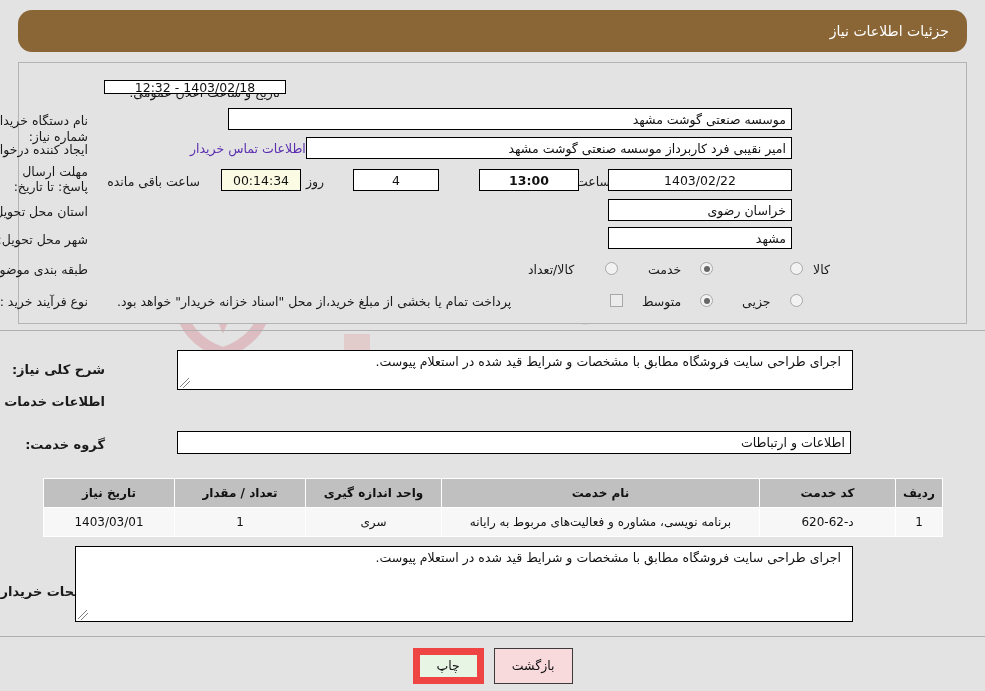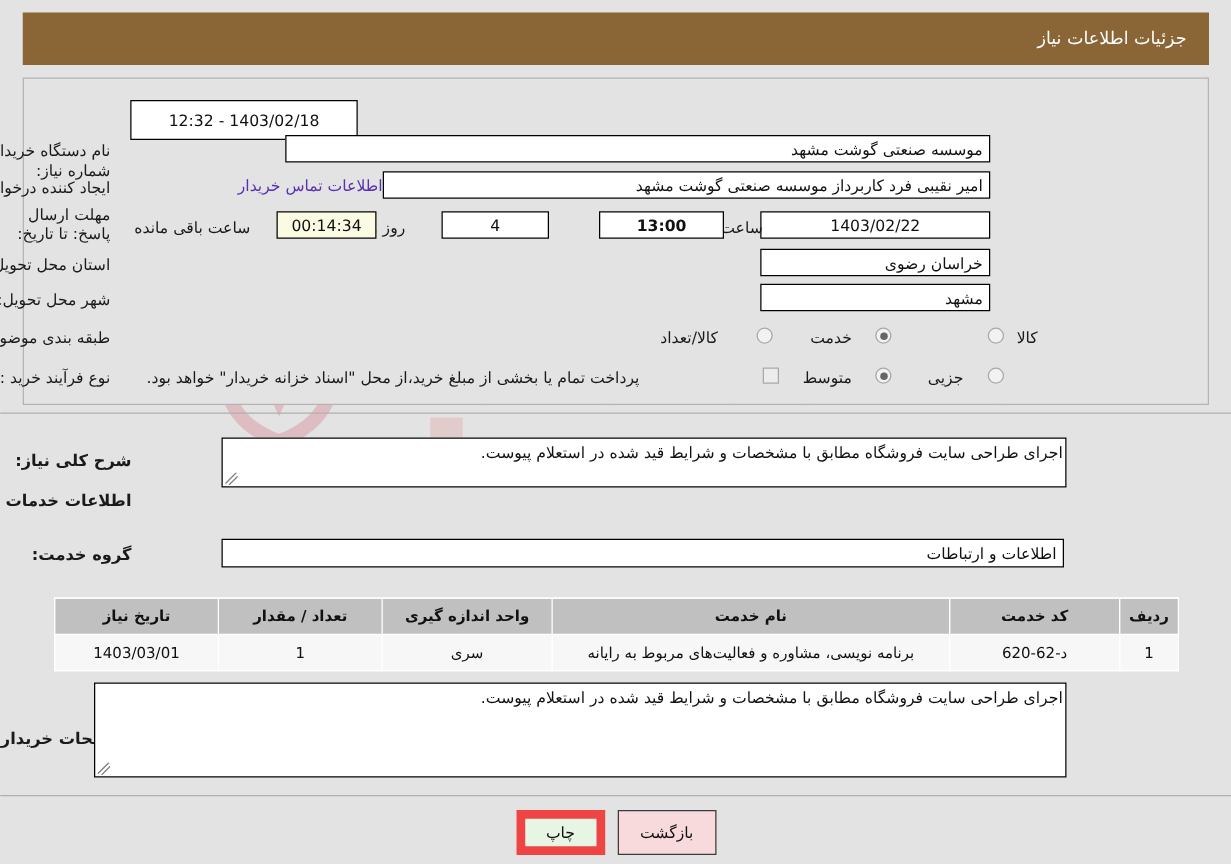--- a/index.html
+++ b/index.html
@@ -63,20 +63,21 @@
     height: 42px;
     background: #8a6535;
     color: #ffffff;
     box-sizing: border-box;
     display: flex;
     align-items: center;
     justify-content: flex-start;
     padding: 0 18px;
     font-size: 14px;
     z-index: 10;
+    border-radius: 14px;
   }
 
   
   .panel {
     position: absolute;
     background: #e3e3e3;
     border: 1px solid #b4b4b4;
     box-sizing: border-box;
     z-index: 8;
   }
@@ -160,21 +161,21 @@
   }
 
   
   .ta {
     position: absolute;
     background: #ffffff;
     border: 1px solid #000000;
     box-sizing: border-box;
     font-size: 12.5px;
     color: #111;
-    padding: 3px 2px;
+    padding: 3px 11px;
     z-index: 9;
     overflow: hidden;
   }
   .ta .grip {
     position: absolute;
     left: 2px;
     bottom: 1px;
     width: 10px;
     height: 10px;
     opacity: .75;
@@ -252,21 +253,21 @@
 
   <div class="titlebar">
     <span>جزئیات اطلاعات نیاز</span>
   </div>
 
   <div class="panel" id="panel-top"></div>
 
   <div class="lbl" style="right:897px; top:85px;margin-top:44px;">شماره نیاز:</div>
 
   <div class="lbl" style="right:705px; top:85px;">تاریخ و ساعت اعلان عمومی:</div>
-  <div class="fld center" style="left:104px; top:80px; width:182px; height:32px;">1403/02/18 - 12:32</div>
+  <div class="fld center" style="left:104px; top:80px; width:182px; height:14px;">1403/02/18 - 12:32</div>
 
   <div class="lbl" style="right:897px; top:113px;">نام دستگاه خریدار:</div>
   <div class="fld right" style="left:228px; top:108px; width:564px; height:22px;">موسسه صنعتی گوشت مشهد</div>
 
   <div class="lbl" style="right:897px; top:142px;">ایجاد کننده درخواست:</div>
   <div class="fld right" style="left:306px; top:137px; width:486px; height:22px;">امیر نقیبی فرد کاربرداز موسسه صنعتی گوشت مشهد</div>
   <div class="link" style="left:190px; top:141px;">اطلاعات تماس خریدار</div>
 
   <div class="lbl" style="right:897px; top:164px; line-height:15px; white-space:normal; width:88px; text-align:right;">مهلت ارسال پاسخ: تا تاریخ:</div>
   <div class="fld center" style="left:608px; top:169px; width:184px; height:22px;">1403/02/22</div>

